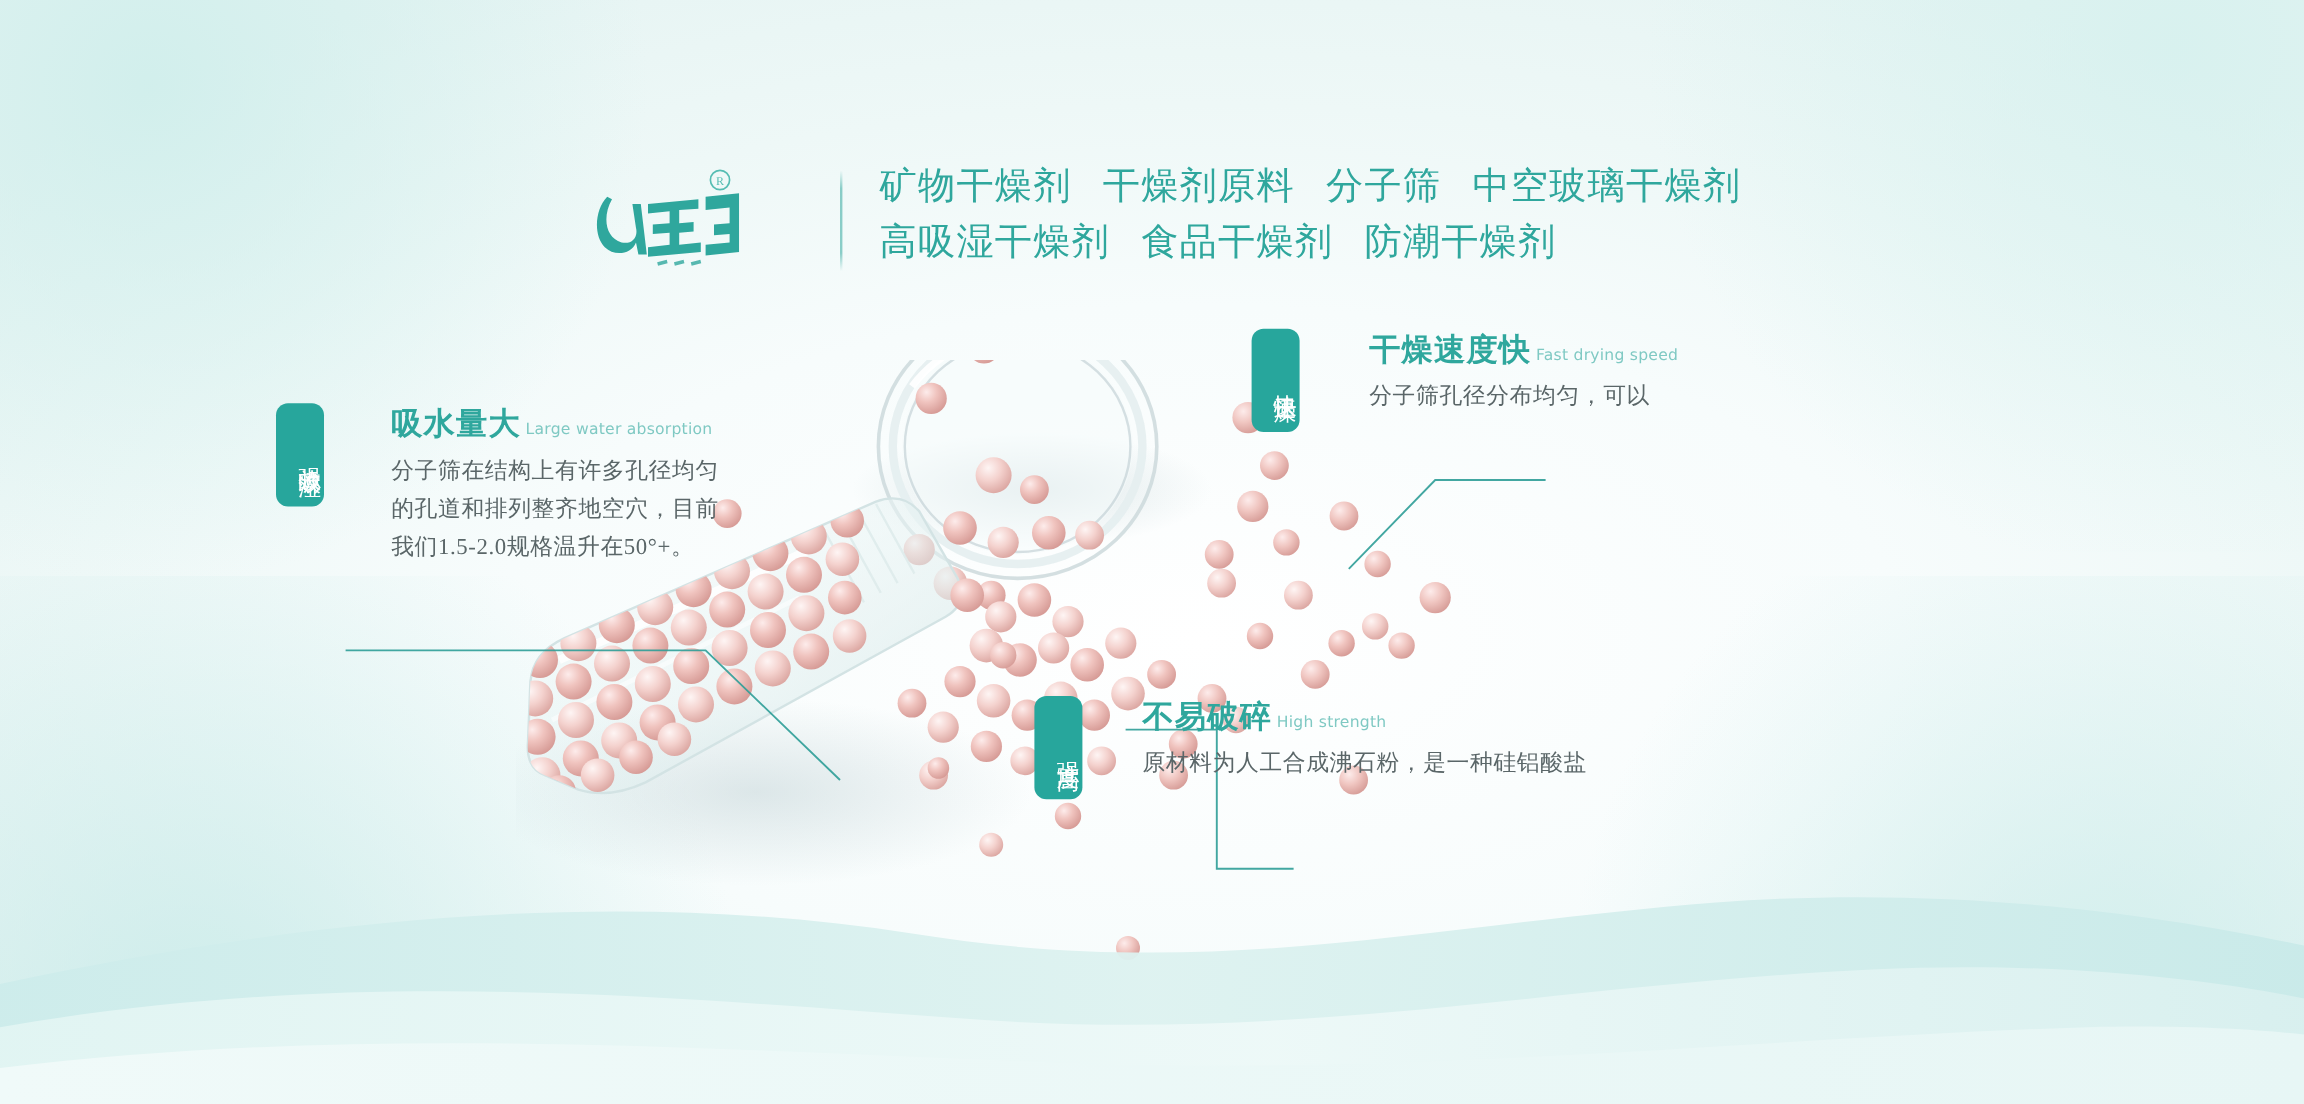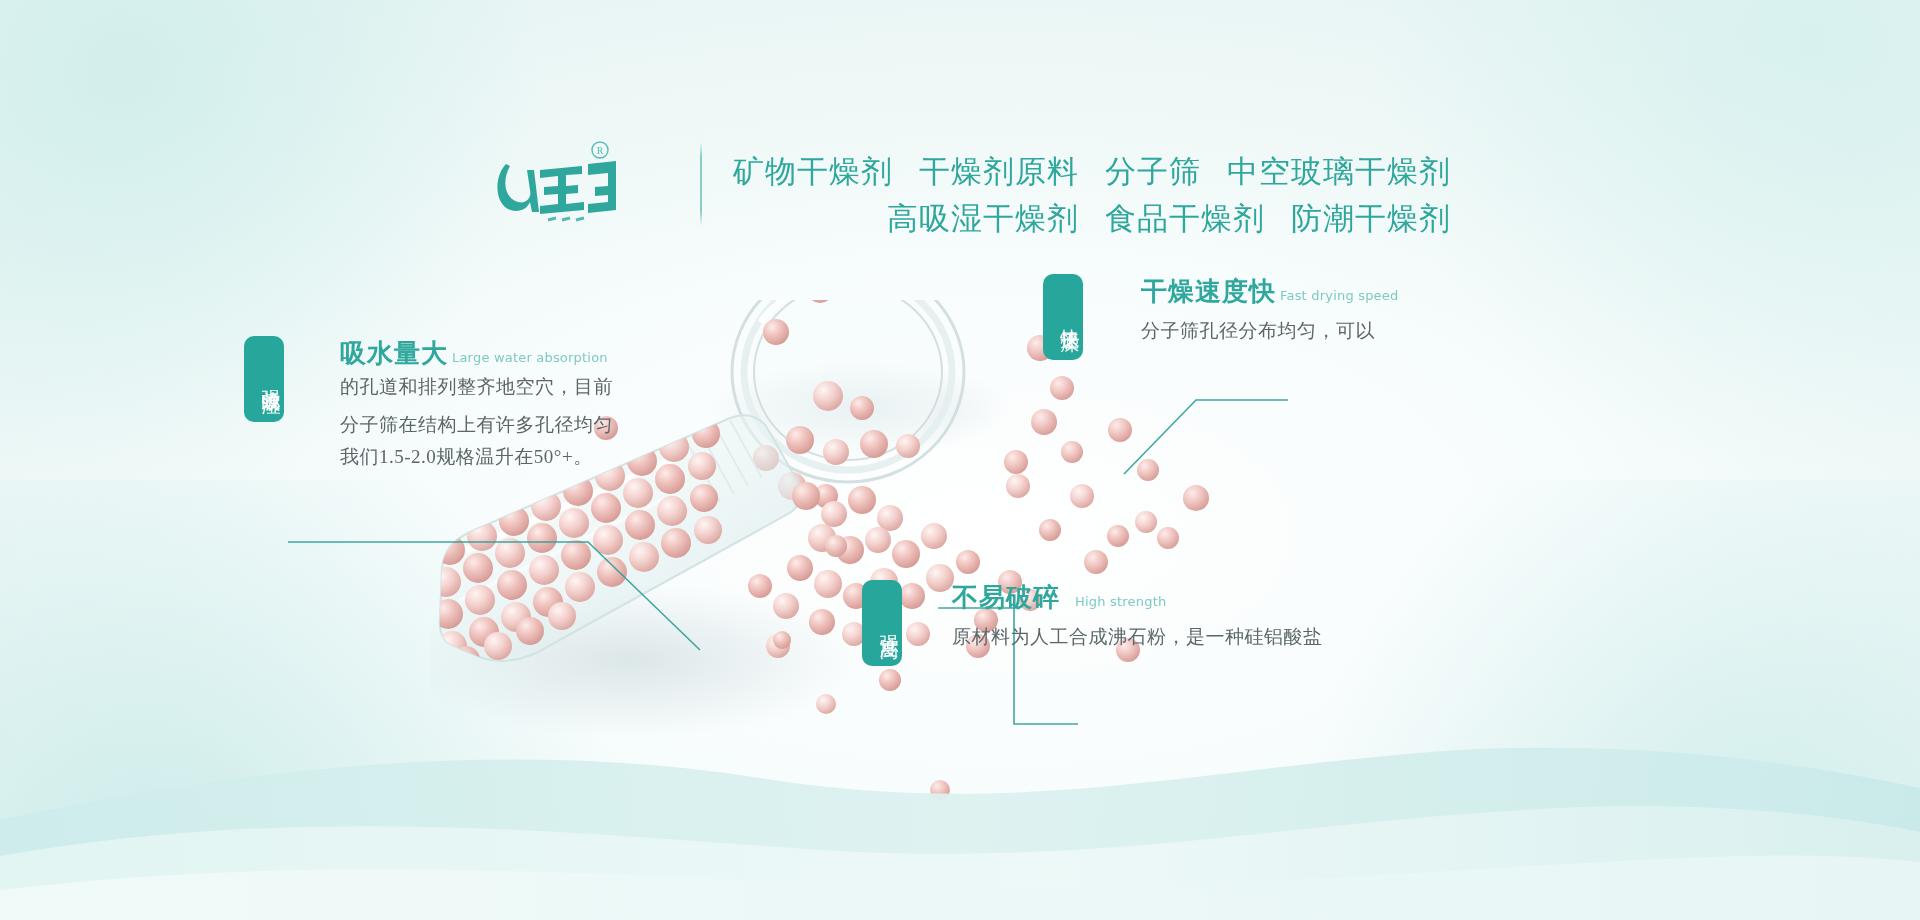--- a/index.html
+++ b/index.html
@@ -27,21 +27,21 @@
   
   .waves{position:absolute;left:0;bottom:0;width:1920px;height:220px;}
   .waves svg{display:block;width:1920px;height:220px;}
 
   
   .header{position:absolute;left:0;top:132px;width:1920px;height:100px;}
   .logo{position:absolute;left:496px;top:8px;width:120px;height:92px;}
   .logo svg{display:block;}
   .hdr-divider{position:absolute;left:700px;top:10px;width:2px;height:84px;
     background:linear-gradient(180deg,rgba(51,168,158,.0),rgba(51,168,158,.55) 18%,rgba(51,168,158,.55) 82%,rgba(51,168,158,0));}
-  .hdr-lines{position:absolute;left:733px;top:16px;text-align:right;}
+  .hdr-lines{position:absolute;left:733px;top:0px;}
   .hdr-line{
     color:#2fa79d;font-size:31px;line-height:47px;letter-spacing:1px;
     white-space:nowrap;font-weight:400;
   }
   .hdr-line span{margin-right:26px;}
   .hdr-line span:last-child{margin-right:0;}
 
   
   .photo{position:absolute;left:430px;top:300px;width:760px;height:560px;}
   .photo svg{display:block;}
@@ -58,29 +58,29 @@
     text-orientation:upright;font-weight:500;
     box-sizing:border-box;
   }
   .c-body{margin-left:14px;}
   .c-title{display:flex;align-items:baseline;white-space:nowrap;text-align:right;}
   .c-title .zh{color:#2fa79d;font-size:26px;font-weight:700;letter-spacing:1px;}
   .c-title .en{color:#7fc9c3;font-size:13px;margin-left:4px;letter-spacing:.2px;}
   .c-text{color:#5a6668;font-size:19px;line-height:32px;margin-top:6px;letter-spacing:.5px;white-space:nowrap;font-family:Liberation Serif, serif;}
 
   
-  #callout-absorption{left:244px;top:336px;}
+  #callout-absorption{left:230px;top:336px;}
   #callout-absorption .badge{height:86px;}
   #callout-speed{left:1043px;top:274px;}
   #callout-speed .badge{height:86px;}
   #callout-strength{left:862px;top:580px;}
   #callout-strength .badge{height:86px;}
   #callout-absorption .c-title{margin-left:42px;}
   #callout-speed .c-title{margin-left:44px;}
-  #callout-strength .c-title{margin-left:36px;gap:11px;}
+  #callout-strength .c-title{margin-left:36px;}
   #callout-absorption .c-text{margin-left:42px;}
   #callout-speed .c-text{margin-left:44px;}
   #callout-strength .c-text{margin-left:36px;}
 </style>
 </head>
 <body>
 
 <div class="stage">
 
   <div class="vig tl"></div>
@@ -325,22 +325,22 @@
     </div>
   </div>
 
   <div class="callout" id="callout-absorption">
     <div class="badge">强效吸湿</div>
     <div class="c-body">
       <div class="c-title">
         <span class="zh">吸水量大</span>
         <span class="en">Large water absorption</span>
       </div>
+      <div class="c-text">分子筛在结构上有许多孔径均匀</div>
       <div class="c-text" style="margin-top:0">的孔道和排列整齐地空穴，目前</div>
-      <div class="c-text">分子筛在结构上有许多孔径均匀</div>
       <div class="c-text" style="margin-top:0">我们1.5-2.0规格温升在50°+。</div>
     </div>
   </div>
 
   <div class="callout" id="callout-speed">
     <div class="badge">快速干燥</div>
     <div class="c-body">
       <div class="c-title">
         <span class="zh">干燥速度快</span>
         <span class="en">Fast drying speed</span>

